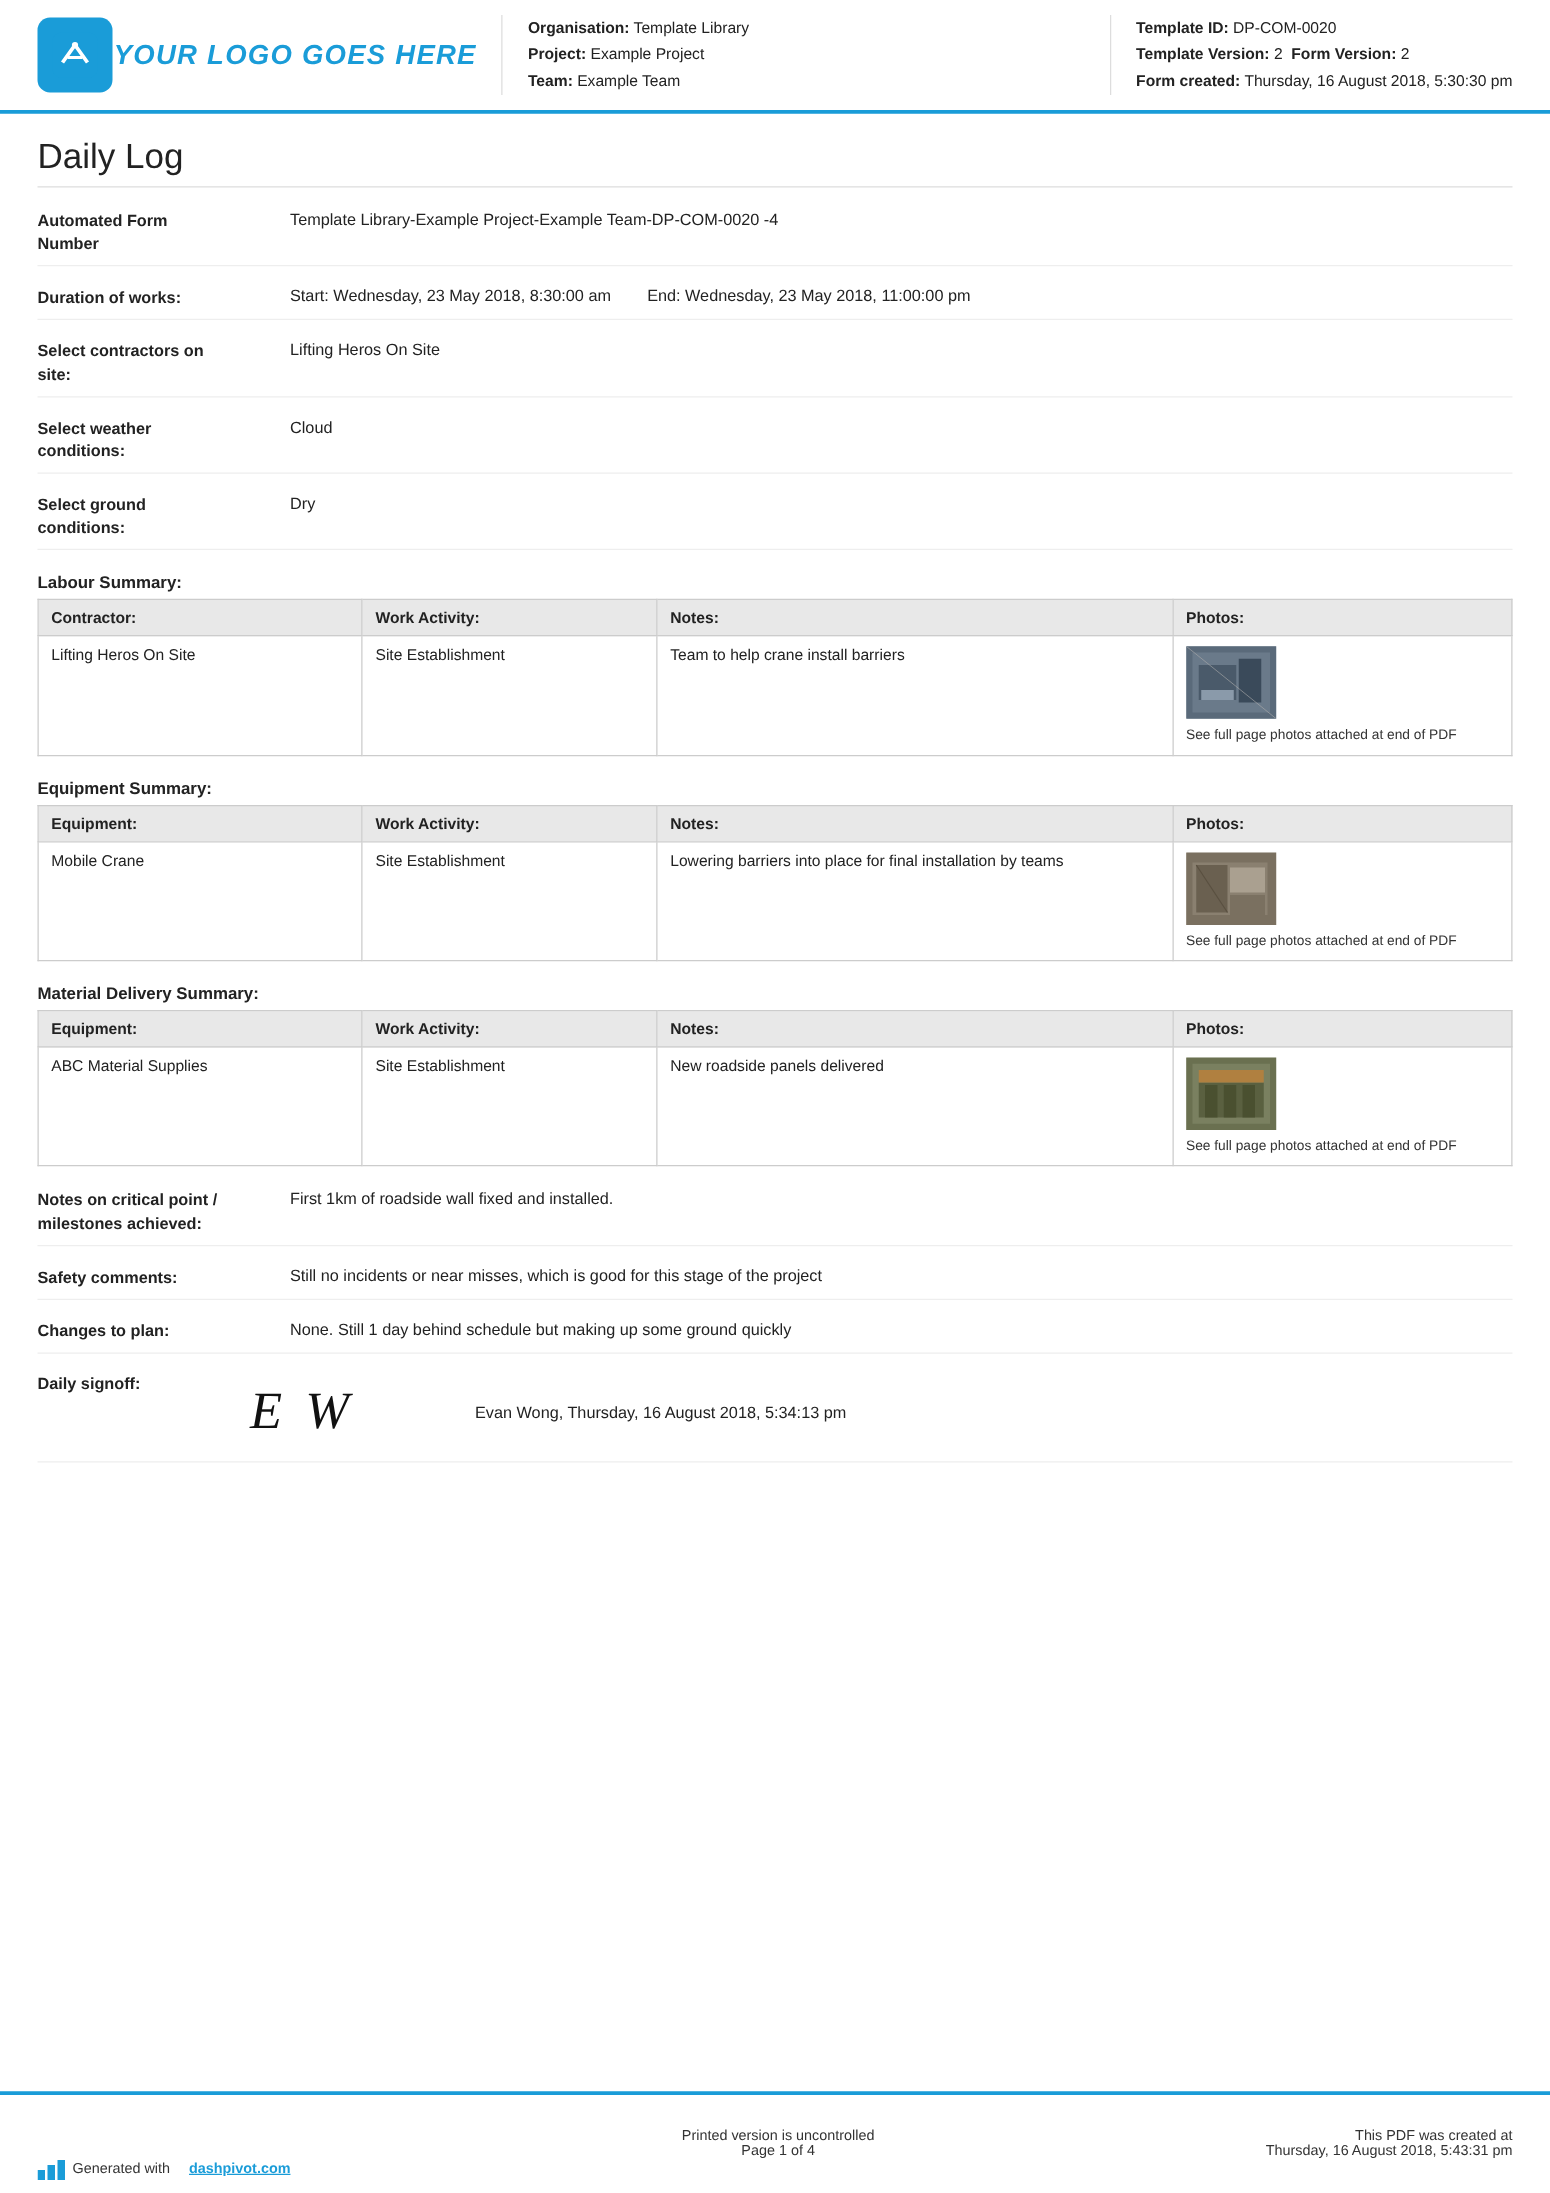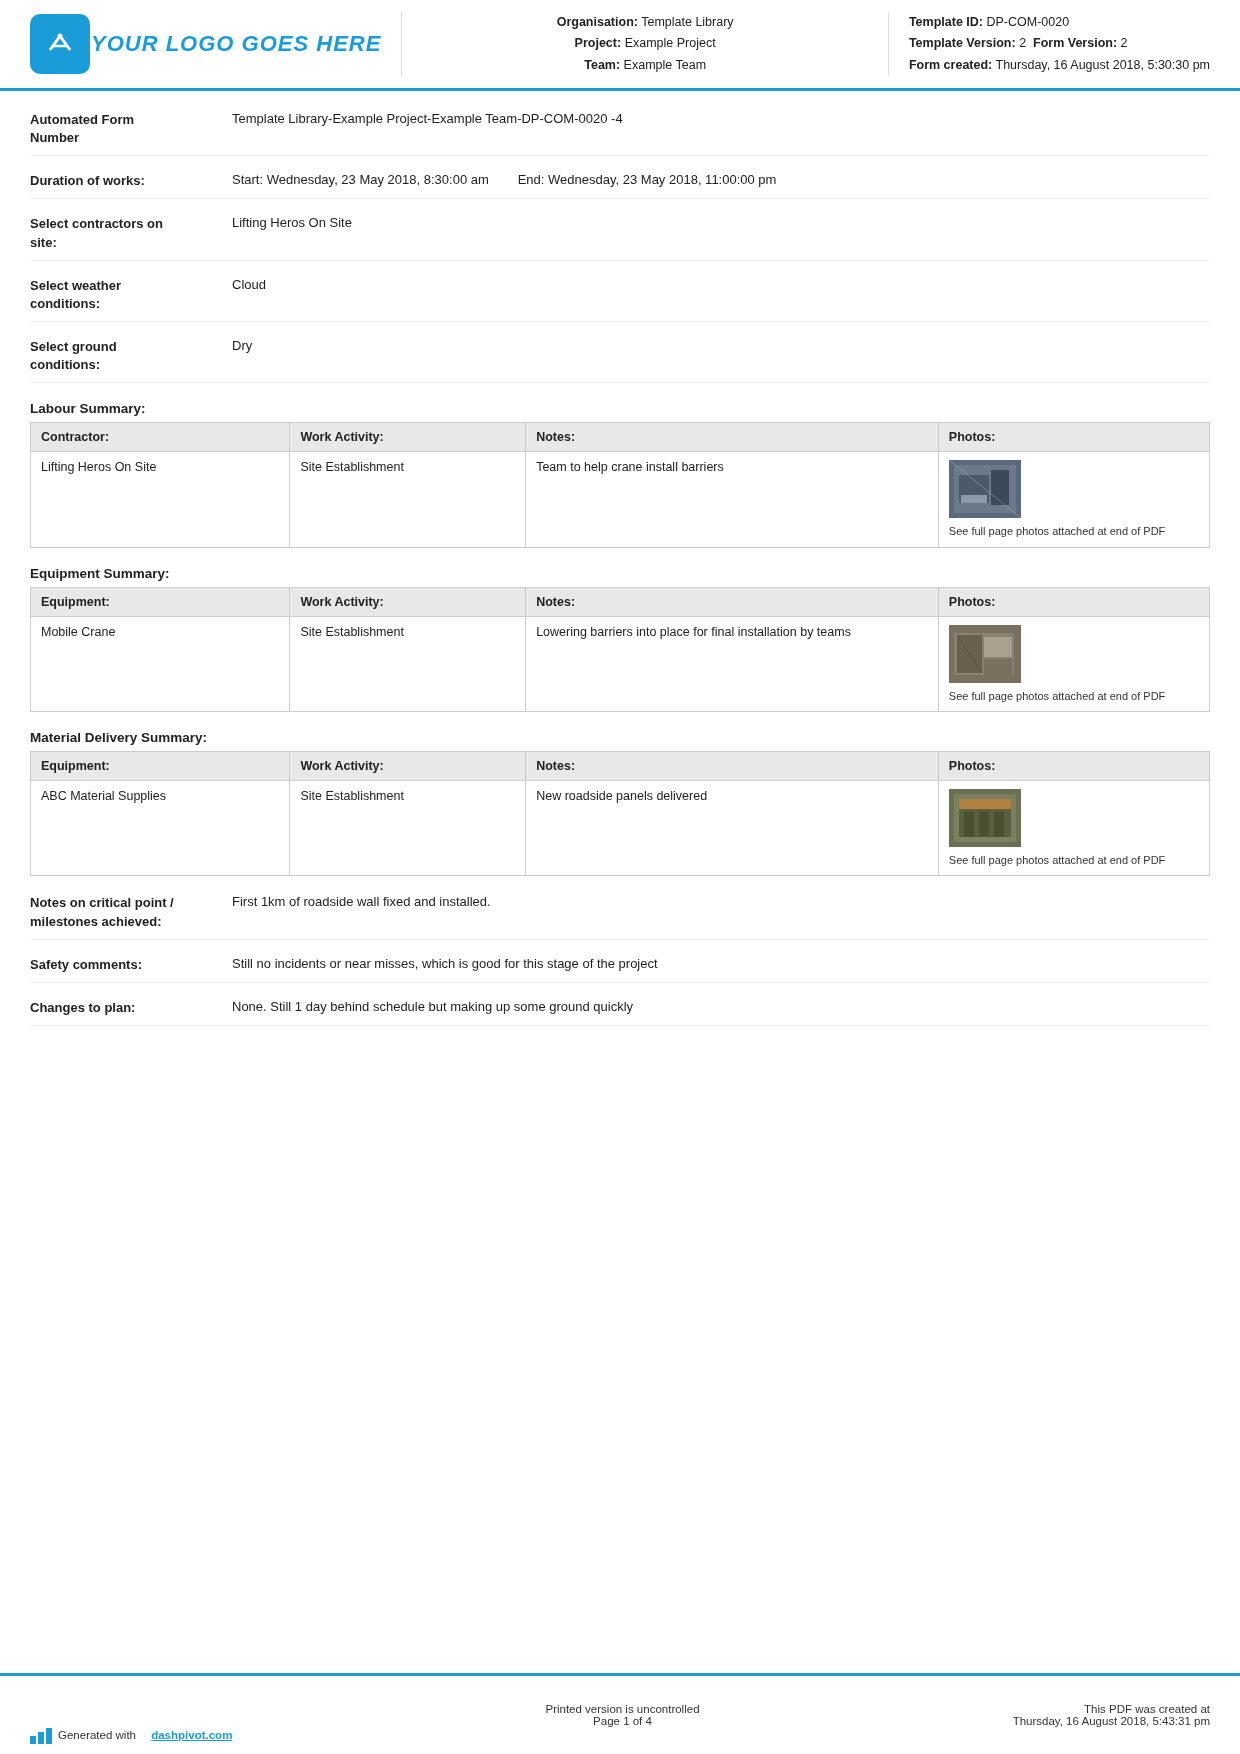--- a/index.html
+++ b/index.html
@@ -56,21 +56,20 @@
     }
     .header-meta {
       flex: 1;
       display: flex;
       flex-direction: column;
       justify-content: center;
       padding-left: 20px;
       font-size: 12.5px;
       line-height: 1.7;
       border-left: 1px solid #ddd;
-      text-align: center;
     }
     .header-meta span { color: #222; }
     .header-meta strong { font-weight: bold; }
     .header-right {
       min-width: 300px;
       display: flex;
       flex-direction: column;
       justify-content: flex-start;
       font-size: 12.5px;
       line-height: 1.7;
@@ -288,20 +287,21 @@
       </div>
       <div>
         <strong>Form created:</strong>
         <span>Thursday, 16 August 2018, 5:30:30 pm</span>
       </div>
     </div>
   </div>
 
   <div class="content">
 
+    <h1 class="doc-title">Daily Log</h1>
 
     <div class="field-row">
       <div class="field-label">Automated Form Number</div>
       <div class="field-value">Template Library-Example Project-Example Team-DP-COM-0020   -4</div>
     </div>
 
     <div class="field-row">
       <div class="field-label">Duration of works:</div>
       <div class="field-value">
         <span>Start: Wednesday, 23 May 2018, 8:30:00 am</span>
@@ -436,20 +436,27 @@
     <div class="field-row">
       <div class="field-label">Safety comments:</div>
       <div class="field-value">Still no incidents or near misses, which is good for this stage of the project</div>
     </div>
 
     <div class="field-row">
       <div class="field-label">Changes to plan:</div>
       <div class="field-value">None. Still 1 day behind schedule but making up some ground quickly</div>
     </div>
 
+    <div class="signoff-row">
+      <div class="signoff-label">Daily signoff:</div>
+      <div class="signoff-content">
+        <div class="signature-box">E W</div>
+        <div class="signoff-name">Evan Wong, Thursday, 16 August 2018, 5:34:13 pm</div>
+      </div>
+    </div>
 
   </div>
 
   <div class="footer">
     <div class="footer-left">
       <svg width="22" height="18" viewBox="0 0 22 18">
         <rect x="0" y="10" width="6" height="8" fill="#1a9cd8"></rect>
         <rect x="8" y="6" width="6" height="12" fill="#1a9cd8"></rect>
         <rect x="16" y="2" width="6" height="16" fill="#1a9cd8"></rect>
       </svg>

